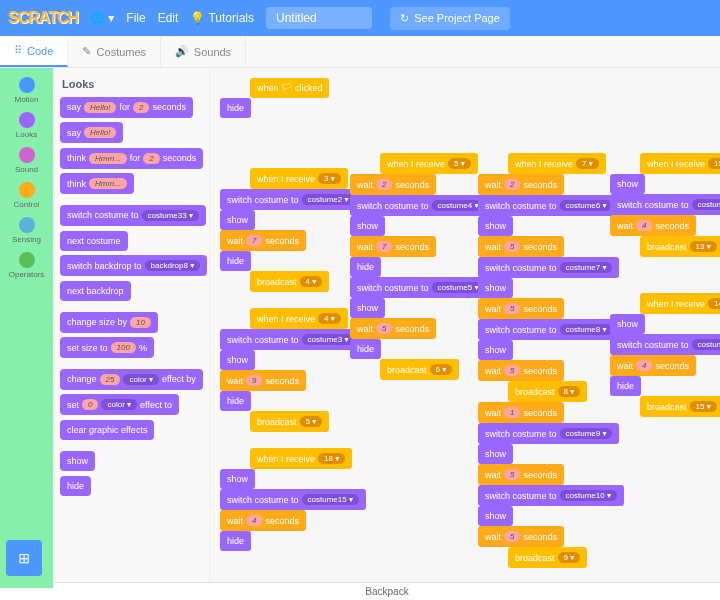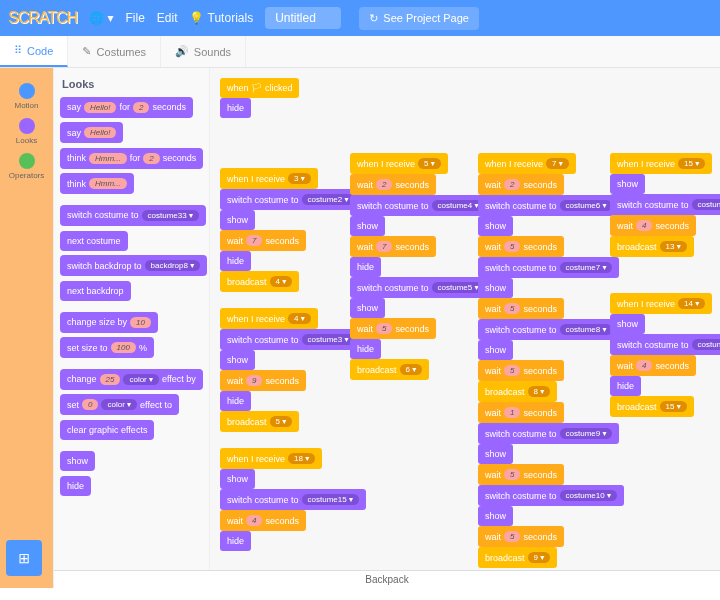--- a/index.html
+++ b/index.html
@@ -1,43 +1,43 @@
 <!DOCTYPE html>
 <html><head>
 <meta charset="utf-8">
 <style>
 * { margin:0; padding:0; box-sizing:border-box; font-family:"Helvetica Neue",Arial,sans-serif; }
 body { width:720px; height:600px; overflow:hidden; background:#fff; }
 .menubar { height:36px; background:#4d97ff; display:flex; align-items:center; padding:0 8px; gap:12px; font-size:12px; color:#fff; }
-.logo { font-weight:400; font-size:16px; color:#ffb83d; text-shadow:1px 1px 0 #fff; letter-spacing:-1px; }
+.logo { font-weight:700; font-size:16px; color:#ffb83d; text-shadow:1px 1px 0 #fff; letter-spacing:-1px; }
 .menu-item { cursor:pointer; opacity:.95; }
-.title-input { background:rgba(255,255,255,.25); border:none; color:#fff; padding:4px 10px; border-radius:4px; font-size:12px; width:76px; }
+.title-input { background:rgba(255,255,255,.25); border:none; color:#fff; padding:4px 10px; border-radius:4px; font-size:12px; width:106px; }
 .see-page { background:rgba(255,255,255,.2); padding:5px 10px; border-radius:4px; font-size:11px; display:flex; align-items:center; gap:5px; margin-left:6px;}
 .tabbar { height:32px; background:#f9f9f9; border-bottom:1px solid #e5e5e5; display:flex; font-size:11px; color:#888; }
 .tab { padding:8px 14px; display:flex; align-items:center; gap:5px; border-right:1px solid #eee; }
 .tab.active { color:#4d97ff; background:#fff; border-bottom:2px solid #4d97ff; }
 .workspace { display:flex; height:520px; }
-.catcol { width:54px; background:#fdba74; border-right:1px solid #eee; display:flex; flex-direction:column; align-items:center; padding-top:12px; gap:2px; }
+.catcol { width:54px; background:#86efac; border-right:1px solid #eee; display:flex; flex-direction:column; align-items:center; padding-top:6px; gap:2px; }
 .cat { display:flex; flex-direction:column; align-items:center; font-size:8px; color:#666; padding:3px 0; width:100%; cursor:pointer;}
 .cat .dot { width:16px; height:16px; border-radius:50%; margin-bottom:2px; }
 .palette { width:156px; background:#f9f9f9; border-right:1px solid #eee; padding:6px; overflow:hidden; }
 .palette h4 { font-size:11px; color:#575e75; font-weight:600; margin:4px 0 6px 2px; }
 .canvas { flex:1; background:#f7f7f7; position:relative; overflow:hidden; }
 .blk { font-size:9px; color:#fff; padding:5px 7px; border-radius:4px; margin-bottom:4px; display:inline-flex; align-items:center; gap:3px; white-space:nowrap; }
 .purple { background:#9966ff;text-align:center; }
 .orange { background:#ffab19; }
-.yellow { background:#ffbf00; }
+.yellow { background:#ffbf00;margin-left:30px; }
 .blue { background:#4c97ff; }
 .pill { background:#fca5a5; color:#555; border-radius:10px; padding:1px 6px; font-size:8px;font-style:italic; }
 .dd { background:#7d4fd8; border-radius:10px; padding:1px 6px; font-size:8px; }
 .ddo { background:#e08e00; border-radius:10px; padding:1px 6px; font-size:8px; }
 .stack { position:absolute; display:flex; flex-direction:column; align-items:flex-start; }
 .stack .blk { margin-bottom:0; border-radius:3px; }
 .hat { border-radius:12px 12px 3px 3px; }
-.backpack { height:30px; background:#fff; border-top:1px solid #ddd; text-align:center; font-size:10px; color:#666; line-height:18px; position:absolute; bottom:0; left:54px; right:0;}
+.backpack { height:18px; background:#fff; border-top:1px solid #ddd; text-align:center; font-size:10px; color:#666; line-height:18px; position:absolute; bottom:0; left:54px; right:0;}
 .addext { position:absolute; bottom:18px; left:0; width:36px; height:36px; background:#4d97ff; margin:6px; border-radius:4px; display:flex; align-items:center; justify-content:center; color:#fff; font-size:14px;}
 .gap { height:6px; }
 </style>
 </head>
 <body>
 
 <div class="menubar">
   <span class="logo">SCRATCH</span>
   <span class="menu-item">🌐 ▾</span>
   <span class="menu-item">File</span>
@@ -64,20 +64,32 @@
 
 <div class="workspace">
   <div class="catcol">
       <div class="cat">
         <div class="dot" style="background:#4c97ff"></div>
         <span>Motion</span>
       </div>
       <div class="cat">
         <div class="dot" style="background:#9966ff"></div>
         <span>Looks</span>
+      </div>
+      <div class="cat">
+        <div class="dot" style="background:#cf63cf"></div>
+        <span>Sound</span>
+      </div>
+      <div class="cat">
+        <div class="dot" style="background:#ffab19"></div>
+        <span>Control</span>
+      </div>
+      <div class="cat">
+        <div class="dot" style="background:#5cb1d6"></div>
+        <span>Sensing</span>
       </div>
       <div class="cat">
         <div class="dot" style="background:#59c059"></div>
         <span>Operators</span>
       </div>
     </div>
   <div class="palette">
     <h4>Looks</h4>
     <div><span class="blk purple">say <span class="pill">Hello!</span> for <span class="pill">2</span> seconds</span><br><span class="blk purple">say <span class="pill">Hello!</span> </span><br><span class="blk purple">think <span class="pill">Hmm...</span> for <span class="pill">2</span> seconds</span><br><span class="blk purple">think <span class="pill">Hmm...</span> </span><br><div class="gap"></div><span class="blk purple">switch costume to <span class="dd">costume33 ▾</span> </span><br><span class="blk purple">next costume </span><br><span class="blk purple">switch backdrop to <span class="dd">backdrop8 ▾</span> </span><br><span class="blk purple">next backdrop </span><br><div class="gap"></div><span class="blk purple">change size by <span class="pill">10</span> </span><br><span class="blk purple">set size to <span class="pill">100</span> % </span><br><div class="gap"></div><span class="blk purple">change <span class="pill">25</span> <span class="dd">color ▾</span> effect by </span><br><span class="blk purple">set <span class="pill">0</span> <span class="dd">color ▾</span> effect to </span><br><span class="blk purple">clear graphic effects </span><br><div class="gap"></div><span class="blk purple">show </span><br><span class="blk purple">hide </span><br></div>
   </div>

